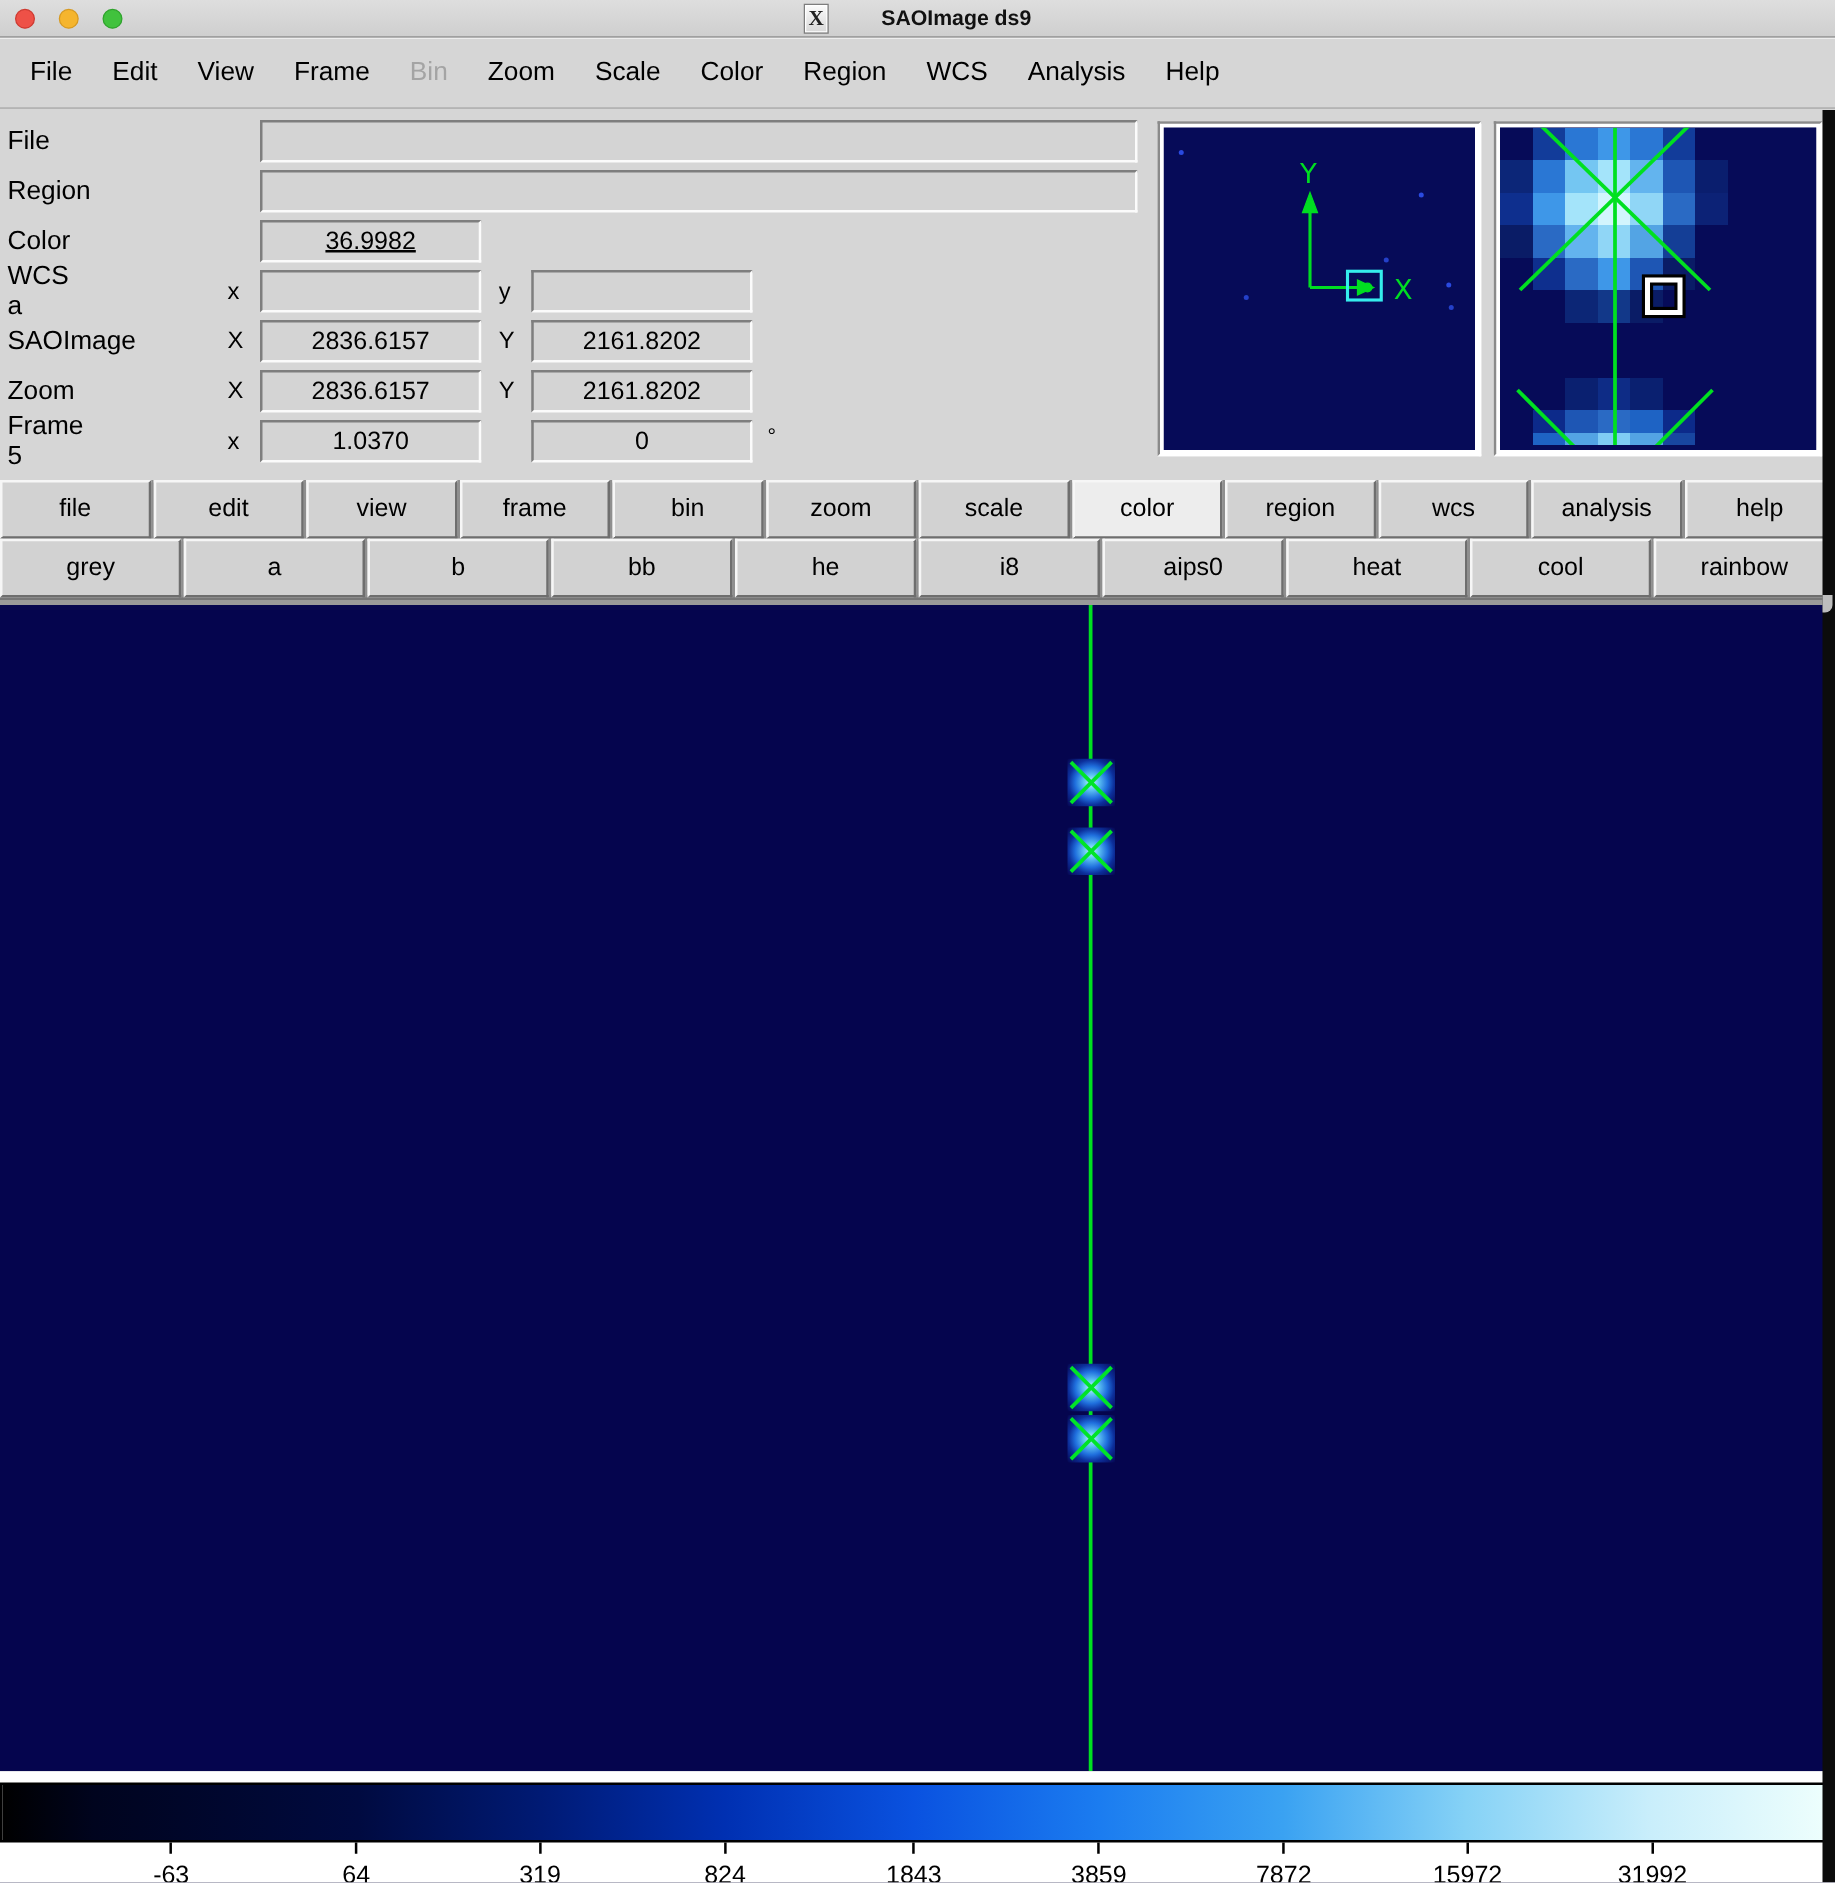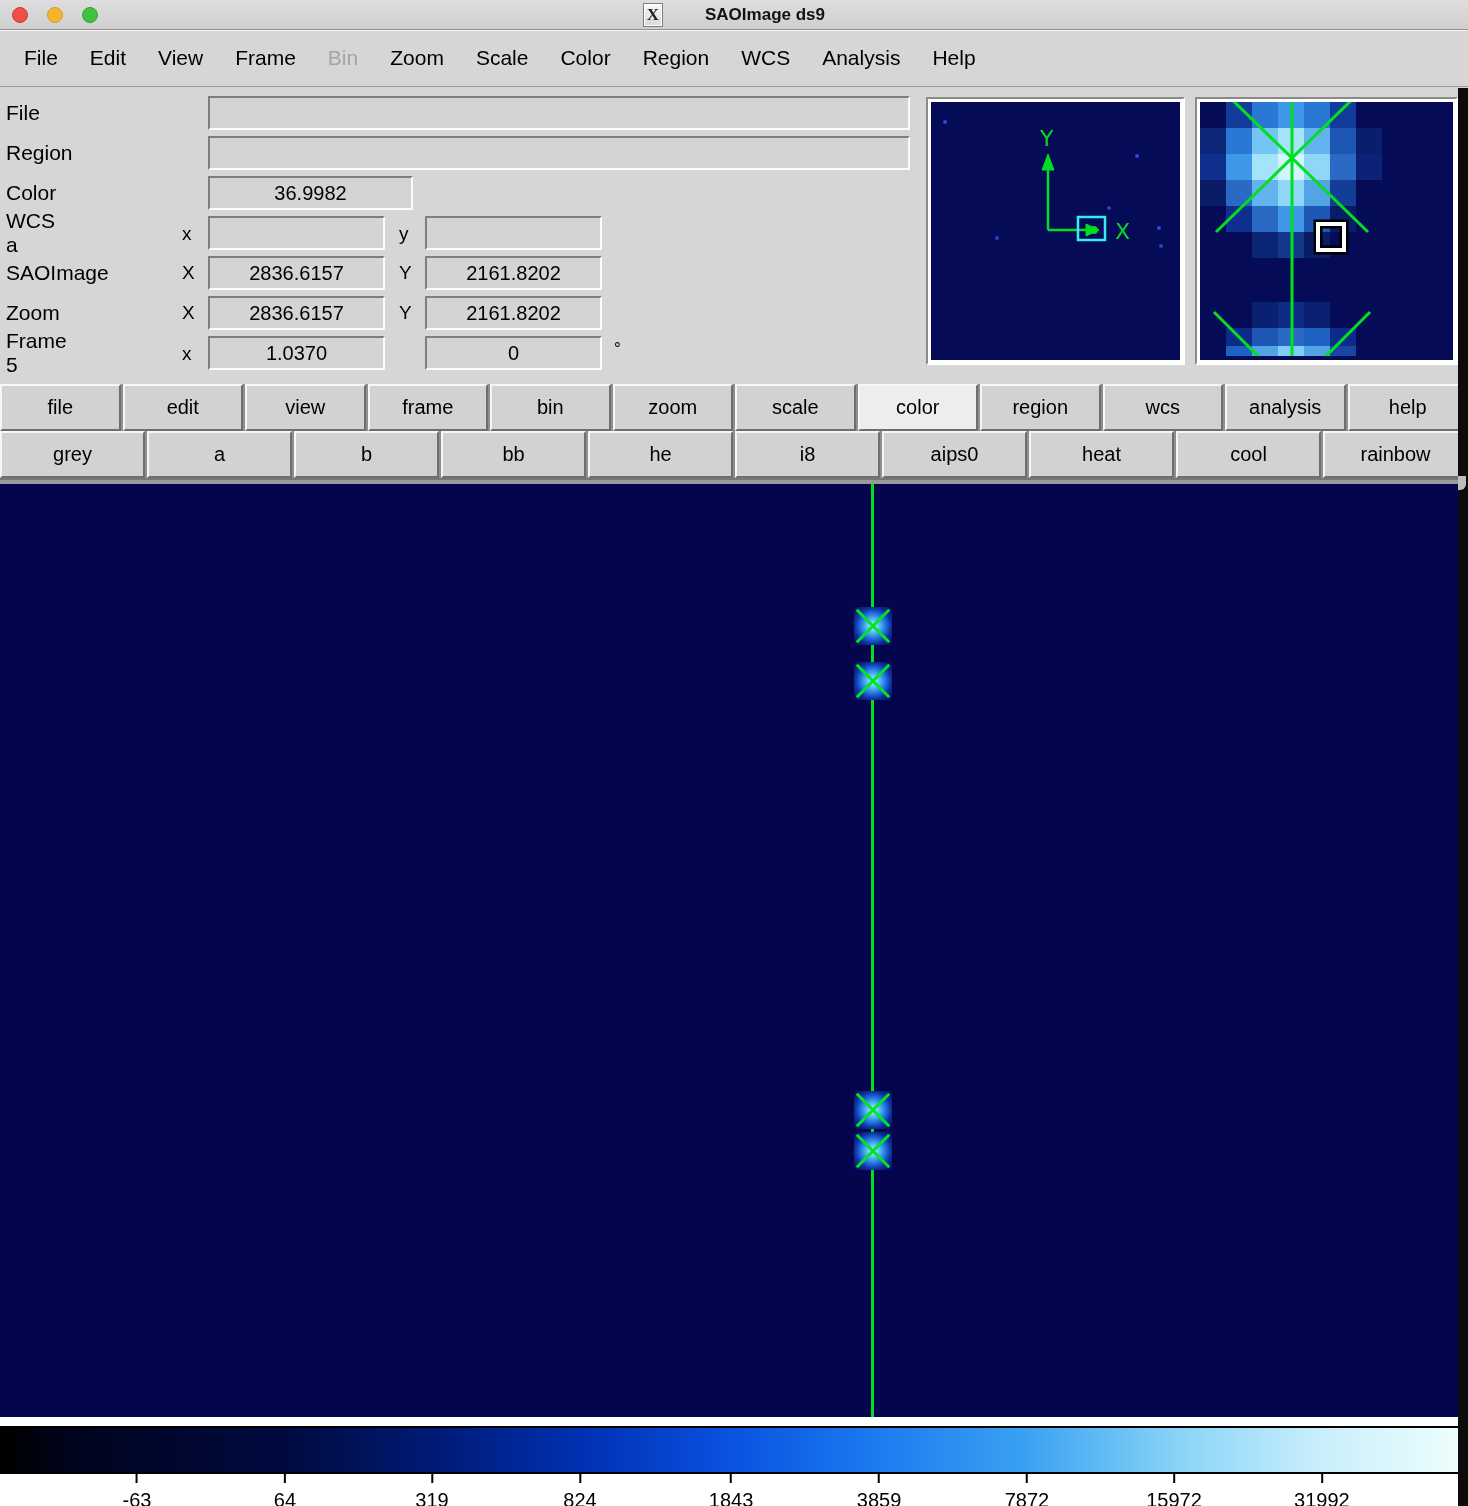--- a/index.html
+++ b/index.html
@@ -125,21 +125,21 @@
       <div class="entry" style="left:208px; top:3px; width:702px;"></div>
     </div>
 
     <div class="irow" style="top:46px;">
       <span class="ilabel">Region</span>
       <div class="entry" style="left:208px; top:3px; width:702px;"></div>
     </div>
 
     <div class="irow" style="top:86px;">
       <span class="ilabel">Color</span>
-      <div class="entry center" style="left:208px; top:3px; width:205px;">36.9982</div>
+      <div class="entry center" style="left:208px; top:3px; width:177px;text-decoration:underline;">36.9982</div>
     </div>
 
     <div class="irow" style="top:126px;">
       <span class="ilabel">WCS a</span>
       <span class="axlabel" style="left:182px; top:10px;">x</span>
       <div class="entry center" style="left:208px; top:3px; width:177px;"></div>
       <span class="axlabel" style="left:399px; top:10px;">y</span>
       <div class="entry center" style="left:425px; top:3px; width:177px;"></div>
     </div>
 

